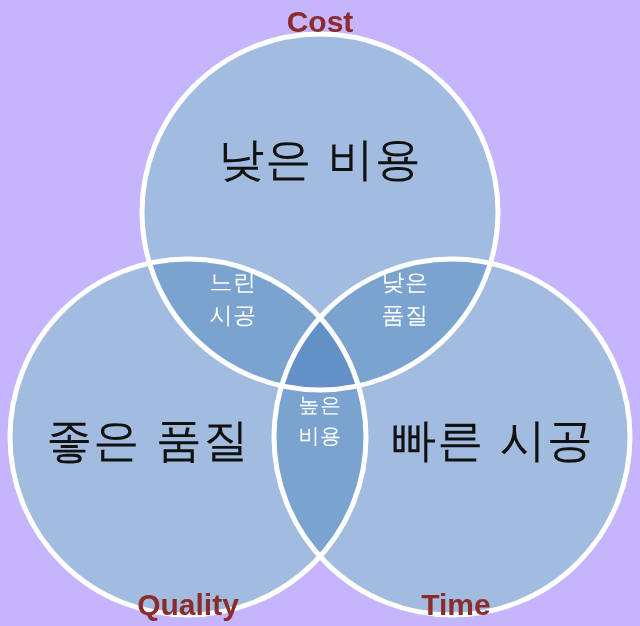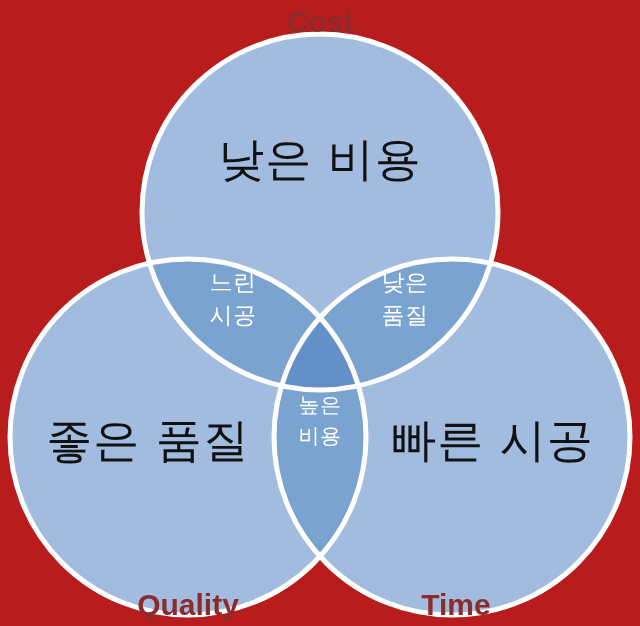--- a/index.html
+++ b/index.html
@@ -11,21 +11,21 @@
   body {
     width: 640px;
     height: 626px;
     font-family: "Liberation Sans", sans-serif;
     overflow: hidden;
   }
   #venn-stage {
     position: relative;
     width: 640px;
     height: 626px;
-    background: #b91c1c;
+    background: #c4b5fd;
     text-align: center;
   }
   #venn-svg {
     position: absolute;
     top: 0;
     left: 0;
     width: 640px;
     height: 626px;
     display: block;
   }

